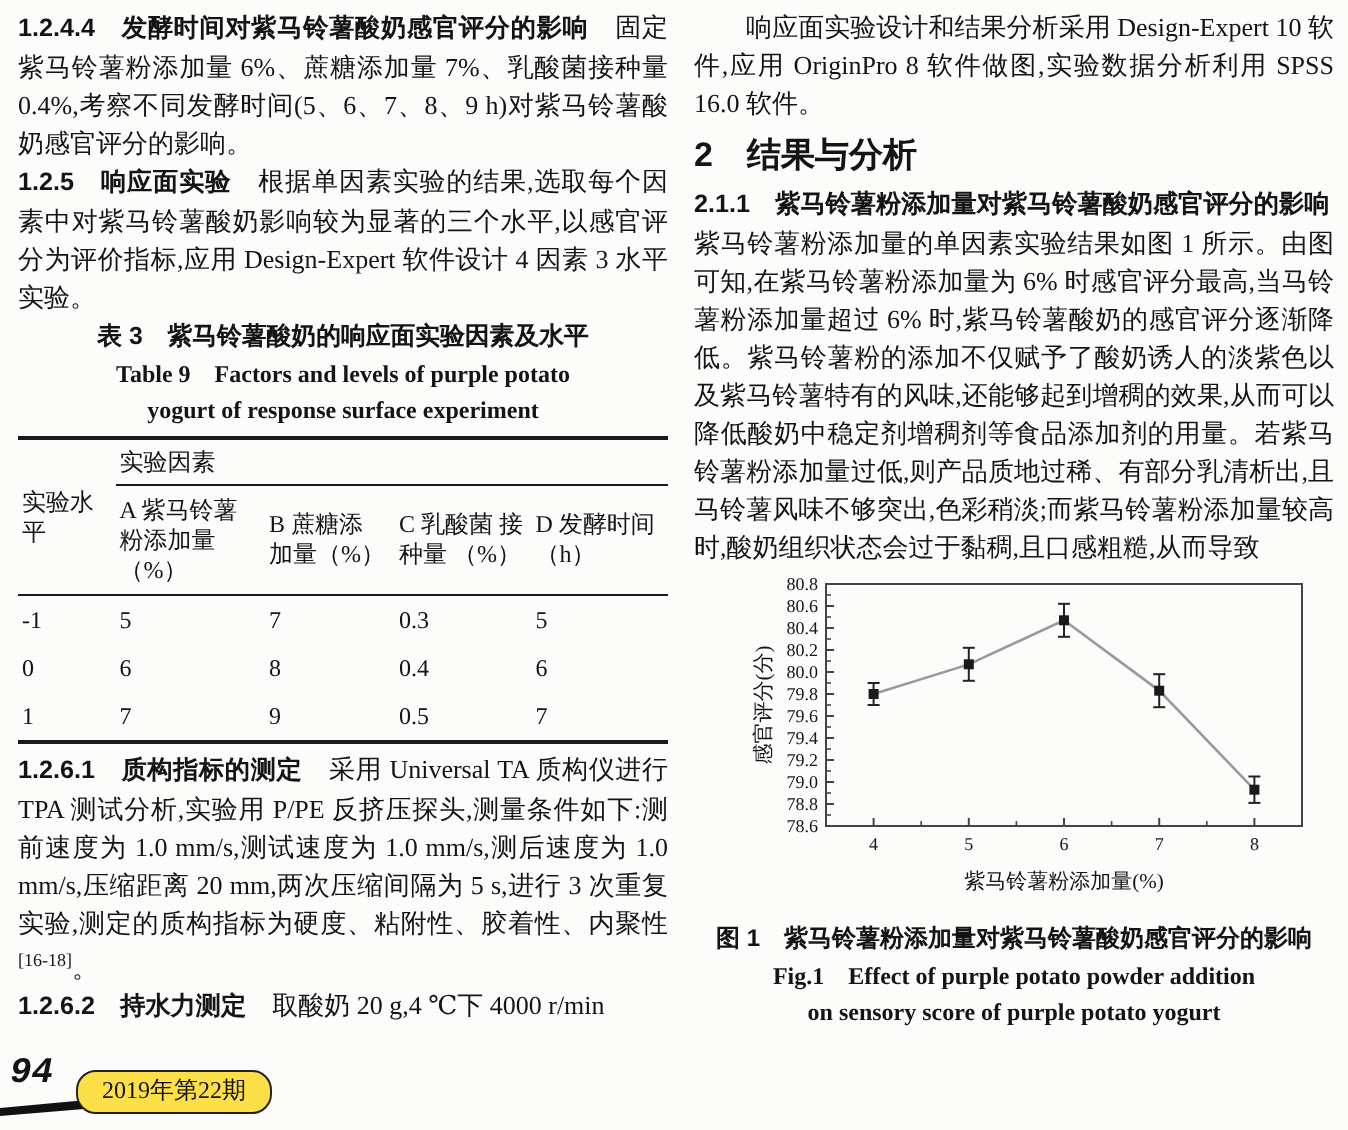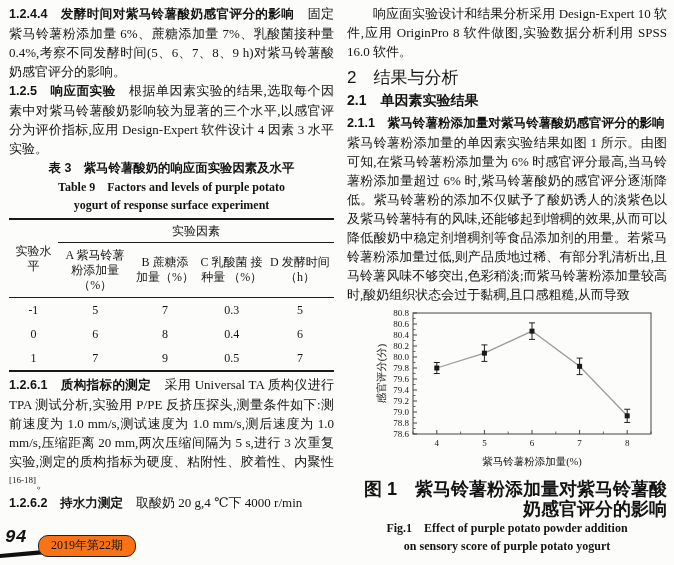--- a/index.html
+++ b/index.html
@@ -7,47 +7,47 @@
     width:674px;height:565px;
     background:#fcfcfb;color:#141414;
     font-family:"Liberation Serif","DejaVu Serif",serif;
     position:relative;overflow:hidden;
   }
   .col{position:absolute;top:4px;}
   .col-left{left:9px;width:325px;}
   .col-right{left:347px;width:320px;}
   p.body{font-size:13px;line-height:19px;text-align:justify;margin:0;}
   .zh-head{font-family:"Liberation Sans","DejaVu Sans",sans-serif;font-weight:700;font-size:12.6px;}
-  .h2{font-family:"Liberation Sans","DejaVu Sans",sans-serif;font-weight:400;font-size:17px;margin:5px 0 3px;}
+  .h2{font-family:"Liberation Sans","DejaVu Sans",sans-serif;font-weight:700;font-size:17px;margin:5px 0 3px;}
   .h3{font-family:"Liberation Sans","DejaVu Sans",sans-serif;font-weight:700;font-size:14px;margin:2px 0 3px;}
   .h4p{margin-top:0;}
   sup{font-size:9px;}
   
   .tbl-cap-zh{text-align:center;font-family:"Liberation Sans",sans-serif;font-weight:700;font-size:12.4px;line-height:19px;margin-top:1px;}
   .tbl-cap-en{text-align:center;font-weight:700;font-size:12px;line-height:18px;}
   table.t3{width:100%;border-collapse:collapse;font-size:12px;margin:4px 0 3px;
     border-top:2px solid #1a1a1a;border-bottom:2px solid #1a1a1a;}
-  table.t3 td,table.t3 th{font-weight:normal;text-align:center;vertical-align:middle;padding:1px 2px;line-height:15px;}
+  table.t3 td,table.t3 th{font-weight:normal;vertical-align:middle;padding:1px 2px;line-height:15px;}
   .grp{border-bottom:1px solid #1a1a1a;height:20px;}
   .hdr td,.lvl{border-bottom:1px solid #1a1a1a;}
   .hdr td{height:52px;}
   tr.dr td{height:22px;}
   
   .chart-wrap{margin:2px 0 0 26px;}
   svg text{font-family:"Liberation Serif","DejaVu Serif",serif;fill:#141414;}
-  .fig-cap-zh{text-align:right;font-family:"Liberation Sans",sans-serif;font-weight:700;font-size:18px;line-height:20px;margin-top:3px;}
+  .fig-cap-zh{text-align:center;font-family:"Liberation Sans",sans-serif;font-weight:700;font-size:12px;line-height:20px;margin-top:3px;}
   .fig-cap-en{text-align:center;font-weight:700;font-size:12px;line-height:18px;}
   
   .footer{position:absolute;left:0;bottom:4px;width:200px;height:30px;}
   .swoosh{position:absolute;left:0;top:18px;width:54px;height:9px;background:#111;
     clip-path:polygon(0 55%,100% 0,100% 50%,0 100%);}
   .page-num{position:absolute;left:3px;top:-4px;font-style:italic;font-weight:700;font-size:18px;
     font-family:Liberation Mono, monospace;background:#fcfcfb;padding:0 2px;}
   .issue-pill{position:absolute;left:38px;top:4px;border:1.5px solid #222;border-radius:10px;
-    padding:1px 12px 2px;font-size:12px;white-space:nowrap;background:#f97316;}
+    padding:1px 12px 2px;font-size:12px;white-space:nowrap;background:#fde047;}
 </style>
 </head>
 <body>
 
 <div class="col col-left">
 
   <p class="body"><span class="zh-head">1.2.4.4　发酵时间对紫马铃薯酸奶感官评分的影响</span><span>　固定紫马铃薯粉添加量 6%、蔗糖添加量 7%、乳酸菌接种量 0.4%,考察不同发酵时间(5、6、7、8、9 h)对紫马铃薯酸奶感官评分的影响。</span></p>
 
   <p class="body"><span class="zh-head">1.2.5　响应面实验</span><span>　根据单因素实验的结果,选取每个因素中对紫马铃薯酸奶影响较为显著的三个水平,以感官评分为评价指标,应用 Design-Expert 软件设计 4 因素 3 水平实验。</span></p>
 
@@ -94,21 +94,20 @@
 
   <p class="body"><span class="zh-head">1.2.6.1　质构指标的测定</span><span>　采用 Universal TA 质构仪进行 TPA 测试分析,实验用 P/PE 反挤压探头,测量条件如下:测前速度为 1.0 mm/s,测试速度为 1.0 mm/s,测后速度为 1.0 mm/s,压缩距离 20 mm,两次压缩间隔为 5 s,进行 3 次重复实验,测定的质构指标为硬度、粘附性、胶着性、内聚性</span><sup>[16-18]</sup><span>。</span></p>
 
   <p class="body"><span class="zh-head">1.2.6.2　持水力测定</span><span>　取酸奶 20 g,4 ℃下 4000 r/min</span></p>
 </div>
 
 <div class="col col-right">
   <p class="body"><span>　　响应面实验设计和结果分析采用 Design-Expert 10 软件,应用 OriginPro 8 软件做图,实验数据分析利用 SPSS 16.0 软件。</span></p>
 
   <div class="h2">2　结果与分析</div>
-  <div class="h3">2.1　单因素实验结果</div>
 
   <p class="body h4p"><span class="zh-head">2.1.1　紫马铃薯粉添加量对紫马铃薯酸奶感官评分的影响</span><span>　紫马铃薯粉添加量的单因素实验结果如图 1 所示。由图可知,在紫马铃薯粉添加量为 6% 时感官评分最高,当马铃薯粉添加量超过 6% 时,紫马铃薯酸奶的感官评分逐渐降低。紫马铃薯粉的添加不仅赋予了酸奶诱人的淡紫色以及紫马铃薯特有的风味,还能够起到增稠的效果,从而可以降低酸奶中稳定剂增稠剂等食品添加剂的用量。若紫马铃薯粉添加量过低,则产品质地过稀、有部分乳清析出,且马铃薯风味不够突出,色彩稍淡;而紫马铃薯粉添加量较高时,酸奶组织状态会过于黏稠,且口感粗糙,从而导致</span></p>
 
   <div class="chart-wrap">
     <svg width="288" height="166" viewBox="0 0 288 166">
         <rect x="40" y="7" width="238" height="121" fill="none" stroke="#444" stroke-width="1"></rect>
         <line x1="40" y1="128" x2="44" y2="128" stroke="#444" stroke-width="1"></line>
         <text x="36" y="131" text-anchor="end" font-size="9">78.6</text>
         <line x1="40" y1="122.50000000000031" x2="42.5" y2="122.50000000000031" stroke="#444" stroke-width="0.8"></line>
         <line x1="40" y1="116.99999999999986" x2="44" y2="116.99999999999986" stroke="#444" stroke-width="1"></line>

